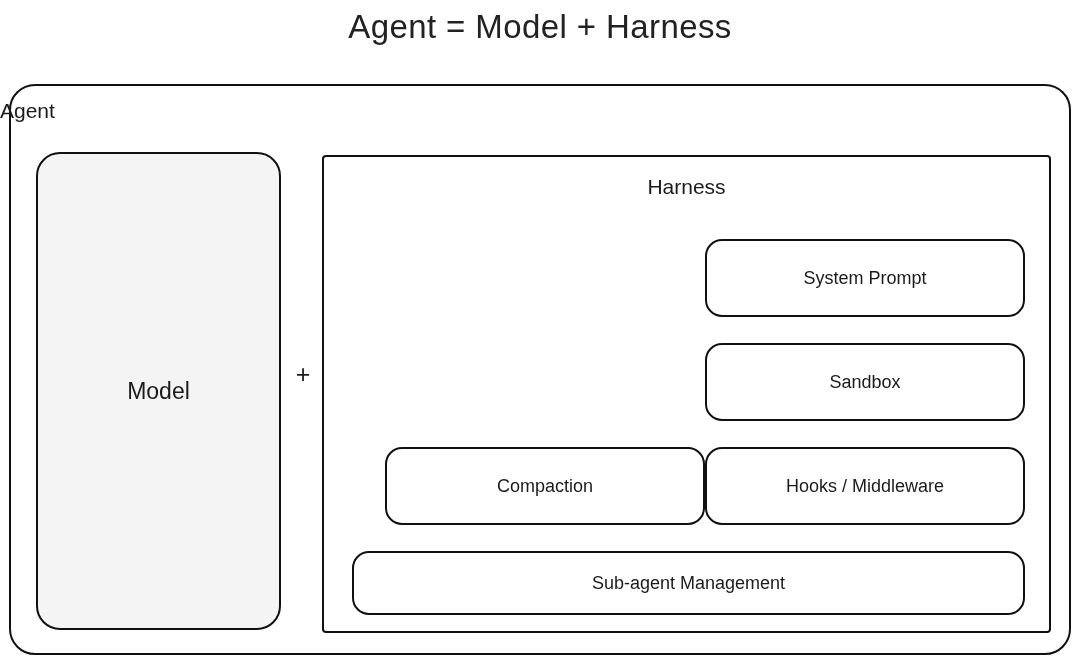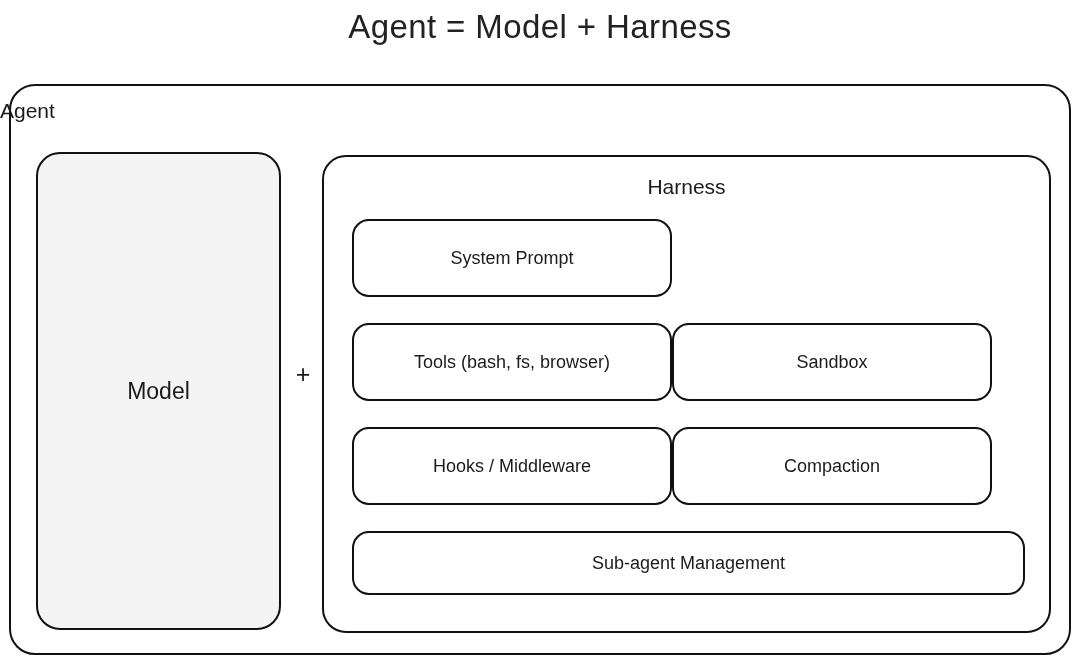--- a/index.html
+++ b/index.html
@@ -93,21 +93,21 @@
 
   
   .harness-box {
     position: absolute;
     left: 322px;
     top: 155px;
     width: 729px;
     height: 478px;
     box-sizing: border-box;
     border: 2.6px solid #111111;
-    border-radius: 24px;
+    border-radius: 4px;
     background: #ffffff;
     z-index: 3;
   }
   .harness-label {
     position: absolute;
     left: 0;
     top: 18px;
     width: 100%;
     text-align: center;
     font-size: 21px;
@@ -116,22 +116,23 @@
 
   
   .harness-grid {
     position: absolute;
     left: 28px;
     top: 62px;
     width: 673px;
   }
   .grid-row {
     display: flex;
-    justify-content: flex-start;
+    justify-content: flex-end;
     margin-bottom: 26px;
+    margin-top: 20px;
   }
   .grid-row:last-child {
     margin-bottom: 0;
   }
   .card {
     box-sizing: border-box;
     border: 2.2px solid #111111;
     border-radius: 17px;
     background: #ffffff;
     height: 78px;
@@ -170,27 +171,26 @@
 
   <div class="harness-label">Harness</div>
 
   <div class="harness-grid">
 
     <div class="grid-row">
       <div class="card half">System Prompt</div>
     </div>
 
     <div class="grid-row">
-      <div class="card half">Tools (bash, fs, browser)</div>
       <div class="card half">Sandbox</div>
     </div>
 
     <div class="grid-row">
+      <div class="card half">Compaction</div>
       <div class="card half">Hooks / Middleware</div>
-      <div class="card half">Compaction</div>
     </div>
 
     <div class="grid-row">
       <div class="card full">Sub-agent Management</div>
     </div>
 
   </div>
 </div>
 
 </body></html>

